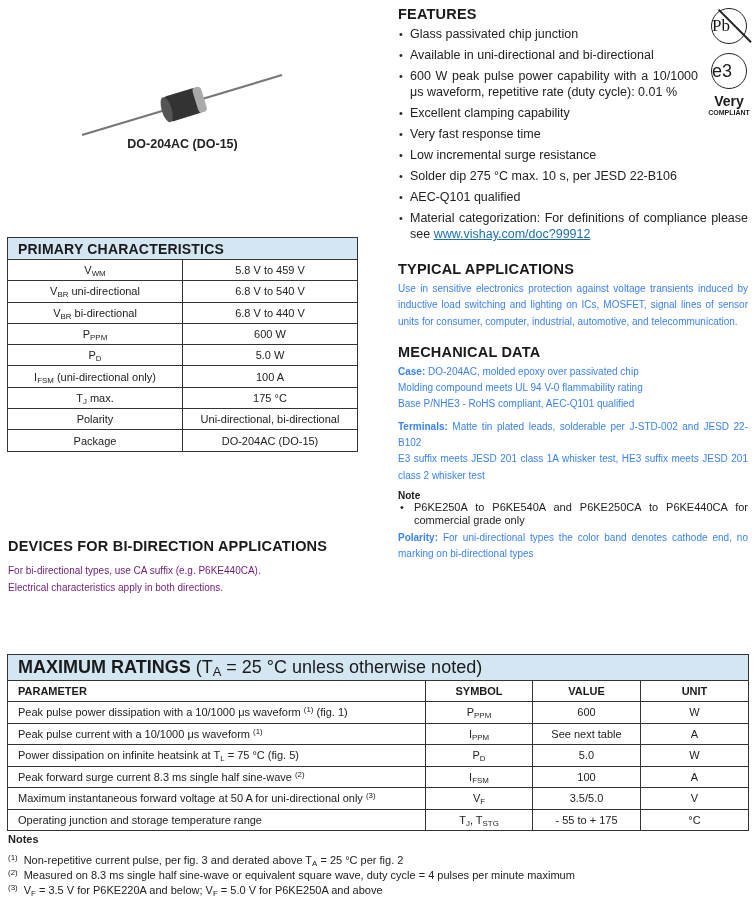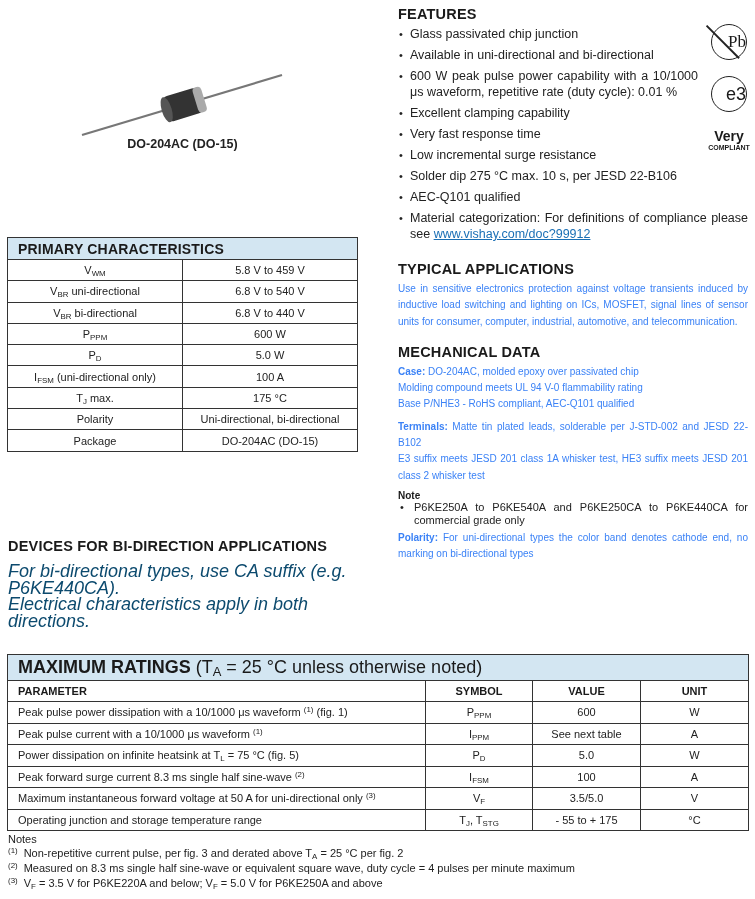--- a/index.html
+++ b/index.html
@@ -15,57 +15,57 @@
   
   #prim { left: 7px; top: 237px; width: 351px; border-collapse: collapse; font-size: 11px; }
   #prim th { background: #d3e6f2; text-align: left; font-size: 14px; font-weight: 900; padding: 2px 10px; border: 1px solid #333; height: 22px; letter-spacing: 0.2px; }
   #prim td { border: 1px solid #333; text-align: center; height: 21.3px; padding: 0 4px; color: #222; }
   #prim td:first-child { width: 175px; }
   sub { font-size: 0.72em; vertical-align: -0.25em; line-height: 0; }
   sup { font-size: 0.72em; vertical-align: 0.45em; line-height: 0; }
 
   
   #bidir-title { left: 8px; top: 538px; font-weight: 900; font-size: 14.5px; letter-spacing: 0.2px; }
-  #bidir-text { left: 8px; top: 563px; width: 370px; font-size: 18px; line-height: 16.5px; color: #0c4a6e; font-style: italic; }
+  #bidir-text { left: 8px; top: 563px; width: 370px; font-size: 10px; line-height: 16.5px; color: #701a75; }
 
   
   #right { left: 398px; top: 6px; width: 350px; }
   .sec-title { font-weight: 900; font-size: 14.5px; letter-spacing: 0.2px; margin-bottom: 4px; }
   ul.feat { list-style: none; }
   ul.feat li { position: relative; padding-left: 12px; font-size: 12.5px; line-height: 16px; margin-bottom: 5px; color: #222; text-align: justify; }
   ul.feat li::before { content: "\2022"; position: absolute; left: 1px; top: 0; font-size: 11px; }
   ul.feat li.narrow { width: 300px; }
   a.link { color: #1a6fb5; text-decoration: underline; }
   .para { font-size: 10px; line-height: 16.3px; text-align: justify; color: #3b82f6; }
   .gap { height: 14px; }
   .note-title { font-size: 10px; font-weight: bold; margin-top: 6px; }
   .note-item { position: relative; padding-left: 16px; font-size: 11px; line-height: 13px; color: #222; text-align: justify; }
   .note-item::before { content: "\2022"; position: absolute; left: 2px; top: 0; }
 
   
   #badges { left: 703px; top: 8px; width: 52px; text-align: center; }
-  .circle { width: 36px; height: 36px; border: 1.5px solid #222; border-radius: 50%; margin: 16px auto; display: flex; align-items: center; justify-content: flex-end; position: relative; }
+  .circle { width: 36px; height: 36px; border: 1.5px solid #222; border-radius: 50%; margin: 0 auto; display: flex; align-items: center; justify-content: flex-start; position: relative; }
   #pb-icon { font-family: "Liberation Serif", serif; font-size: 17px; }
   #pb-icon::after { content: ""; position: absolute; width: 46px; height: 1.5px; background: #222; transform: rotate(45deg); }
   #e3-icon { margin-top: 9px; font-size: 18px; }
   #rohs { font-weight: 900; font-size: 14px; margin-top: 4px; }
   #compliant { font-weight: bold; font-size: 7px; }
 
   
   #maxr { left: 7px; top: 654px; width: 742px; border-collapse: collapse; font-size: 11px; }
   #maxr th.cap { background: #d3e6f2; text-align: left; font-weight: normal; font-size: 18px; padding: 2px 10px; border: 1px solid #333; height: 23px; }
   #maxr th.cap b { font-weight: 900; }
   #maxr th.h { font-weight: bold; font-size: 11px; border: 1px solid #333; height: 21px; text-align: center; }
   #maxr th.h.first { text-align: left; padding-left: 10px; }
   #maxr td { border: 1px solid #333; height: 21.5px; text-align: center; color: #222; }
   #maxr td.param { text-align: left; padding-left: 10px; }
 
   
   #notes { left: 8px; top: 833px; width: 740px; font-size: 11px; color: #222; }
-  #notes .nt { font-weight: normal; margin-bottom: 1px; }
+  #notes .nt { font-weight: bold; margin-bottom: 8px; }
   #notes .n { line-height: 15px; padding-left: 0; }
   #notes .n sup { margin-right: 6px; }
 </style>
 </head>
 <body>
 
 <svg id="pkg" class="abs" viewBox="0 0 250 100">
   <line x1="22" y1="75" x2="222" y2="15" stroke="#777" stroke-width="2.2"></line>
   <g transform="rotate(-17 122 45)">
     <rect x="104" y="32" width="38" height="26" rx="6" fill="#333"></rect>

